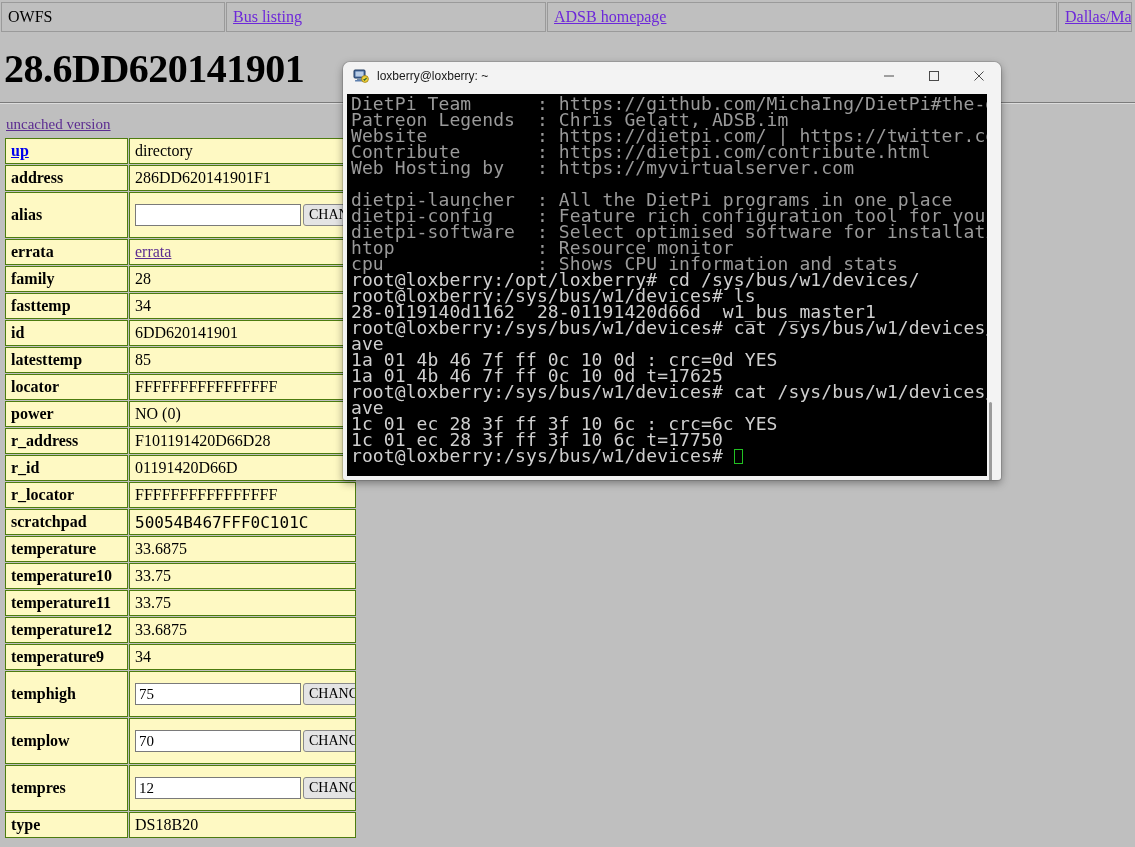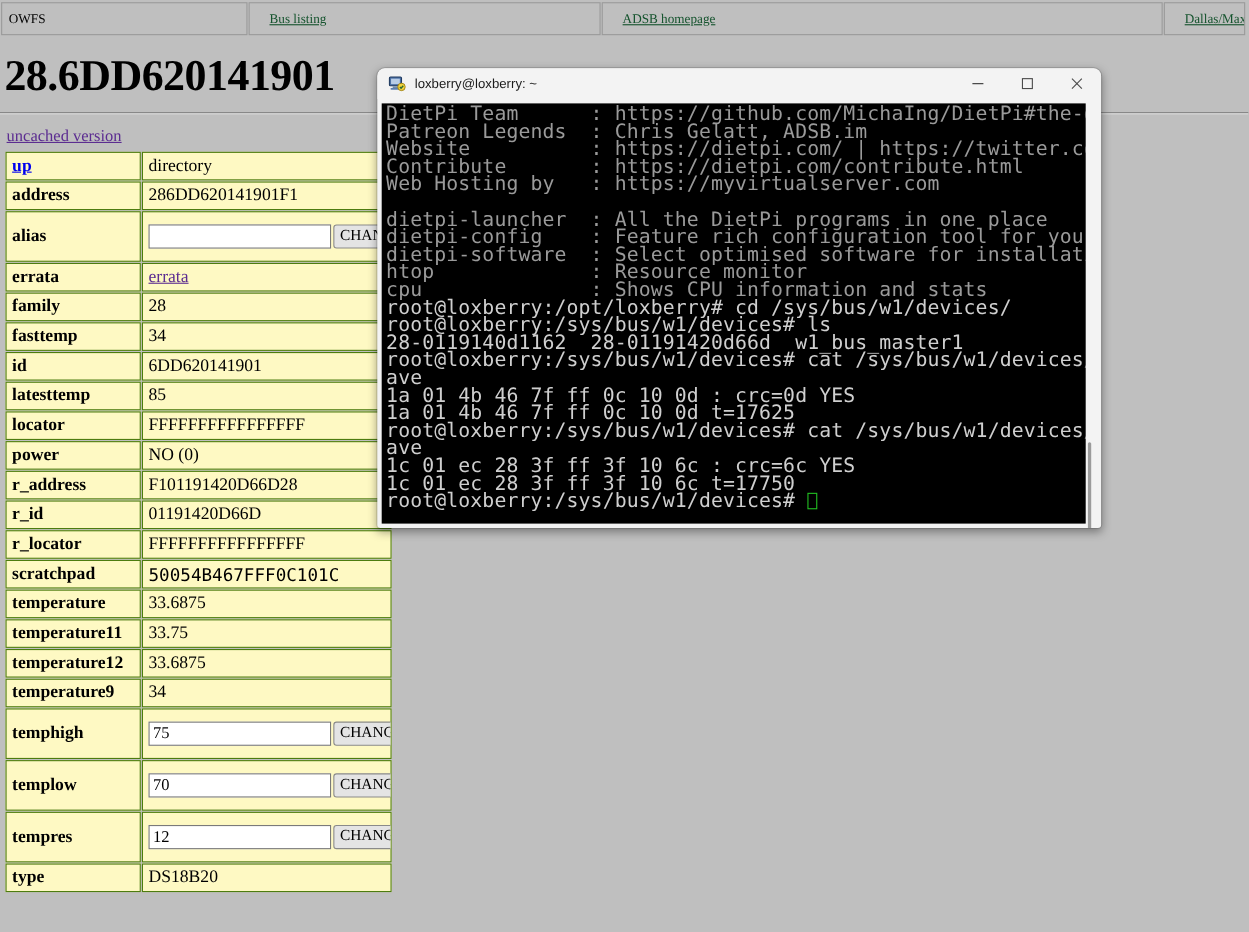--- a/index.html
+++ b/index.html
@@ -21,30 +21,29 @@
     width: 1133px;
     margin: 1px 0 0 0;
     table-layout: fixed;
     background: #bfbfbf;
   }
   .nav-table td {
     border: 1px solid #9a9a9a;
     background: #bfbfbf;
     height: 24px;
     padding: 2px 6px;
-    font-size: 12px;
+    font-size: 16px;
     font-family: "Liberation Serif", serif;
     vertical-align: middle;
     overflow: hidden;
     white-space: nowrap;
   }
   .nav-table a {
-    color: #14532d;
+    color: #6d28d9;
     text-decoration: underline;
-    margin-left: 12px;
   }
 
   hr.page-rule {
     border: none;
     border-top: 1px solid #7b7b7b;
     border-bottom: 1px solid #dcdcdc;
     margin: 6px 0 0 0;
     height: 0;
     width: 1135px;
   }
@@ -308,20 +307,24 @@
         <td class="k">r_locator</td>
         <td class="v">FFFFFFFFFFFFFFFF</td>
       </tr>
       <tr class="norm">
         <td class="k">scratchpad</td>
         <td class="v mono">50054B467FFF0C101C</td>
       </tr>
       <tr class="norm">
         <td class="k">temperature</td>
         <td class="v">33.6875</td>
+      </tr>
+      <tr class="norm">
+        <td class="k">temperature10</td>
+        <td class="v">33.75</td>
       </tr>
       <tr class="norm">
         <td class="k">temperature11</td>
         <td class="v">33.75</td>
       </tr>
       <tr class="norm">
         <td class="k">temperature12</td>
         <td class="v">33.6875</td>
       </tr>
       <tr class="norm">

